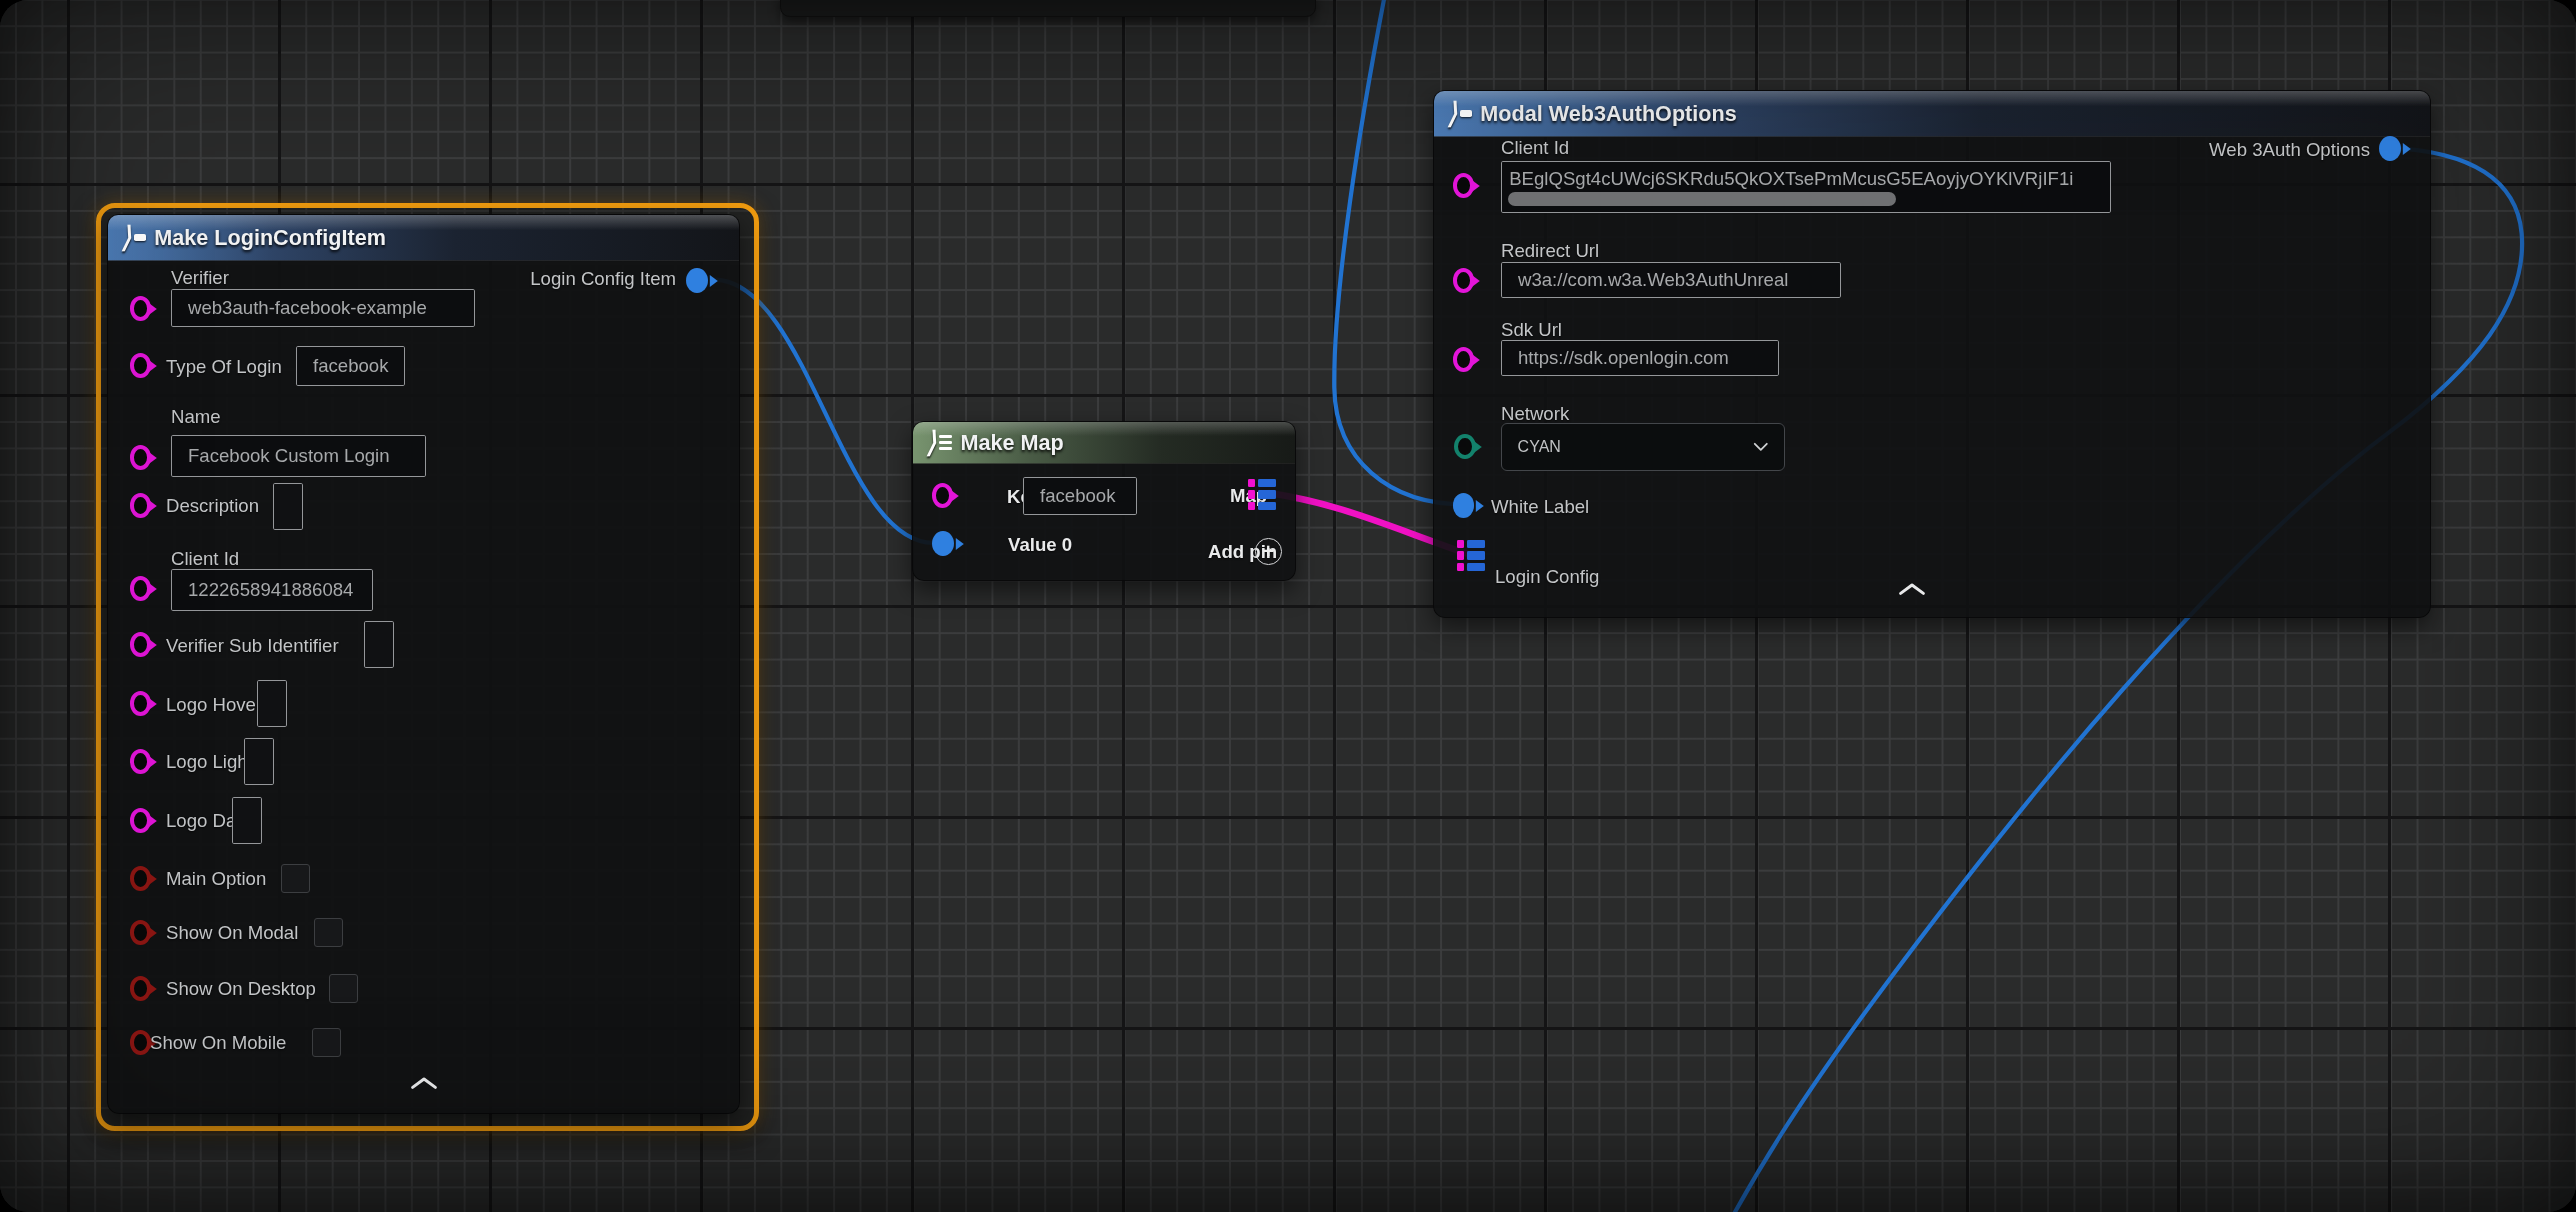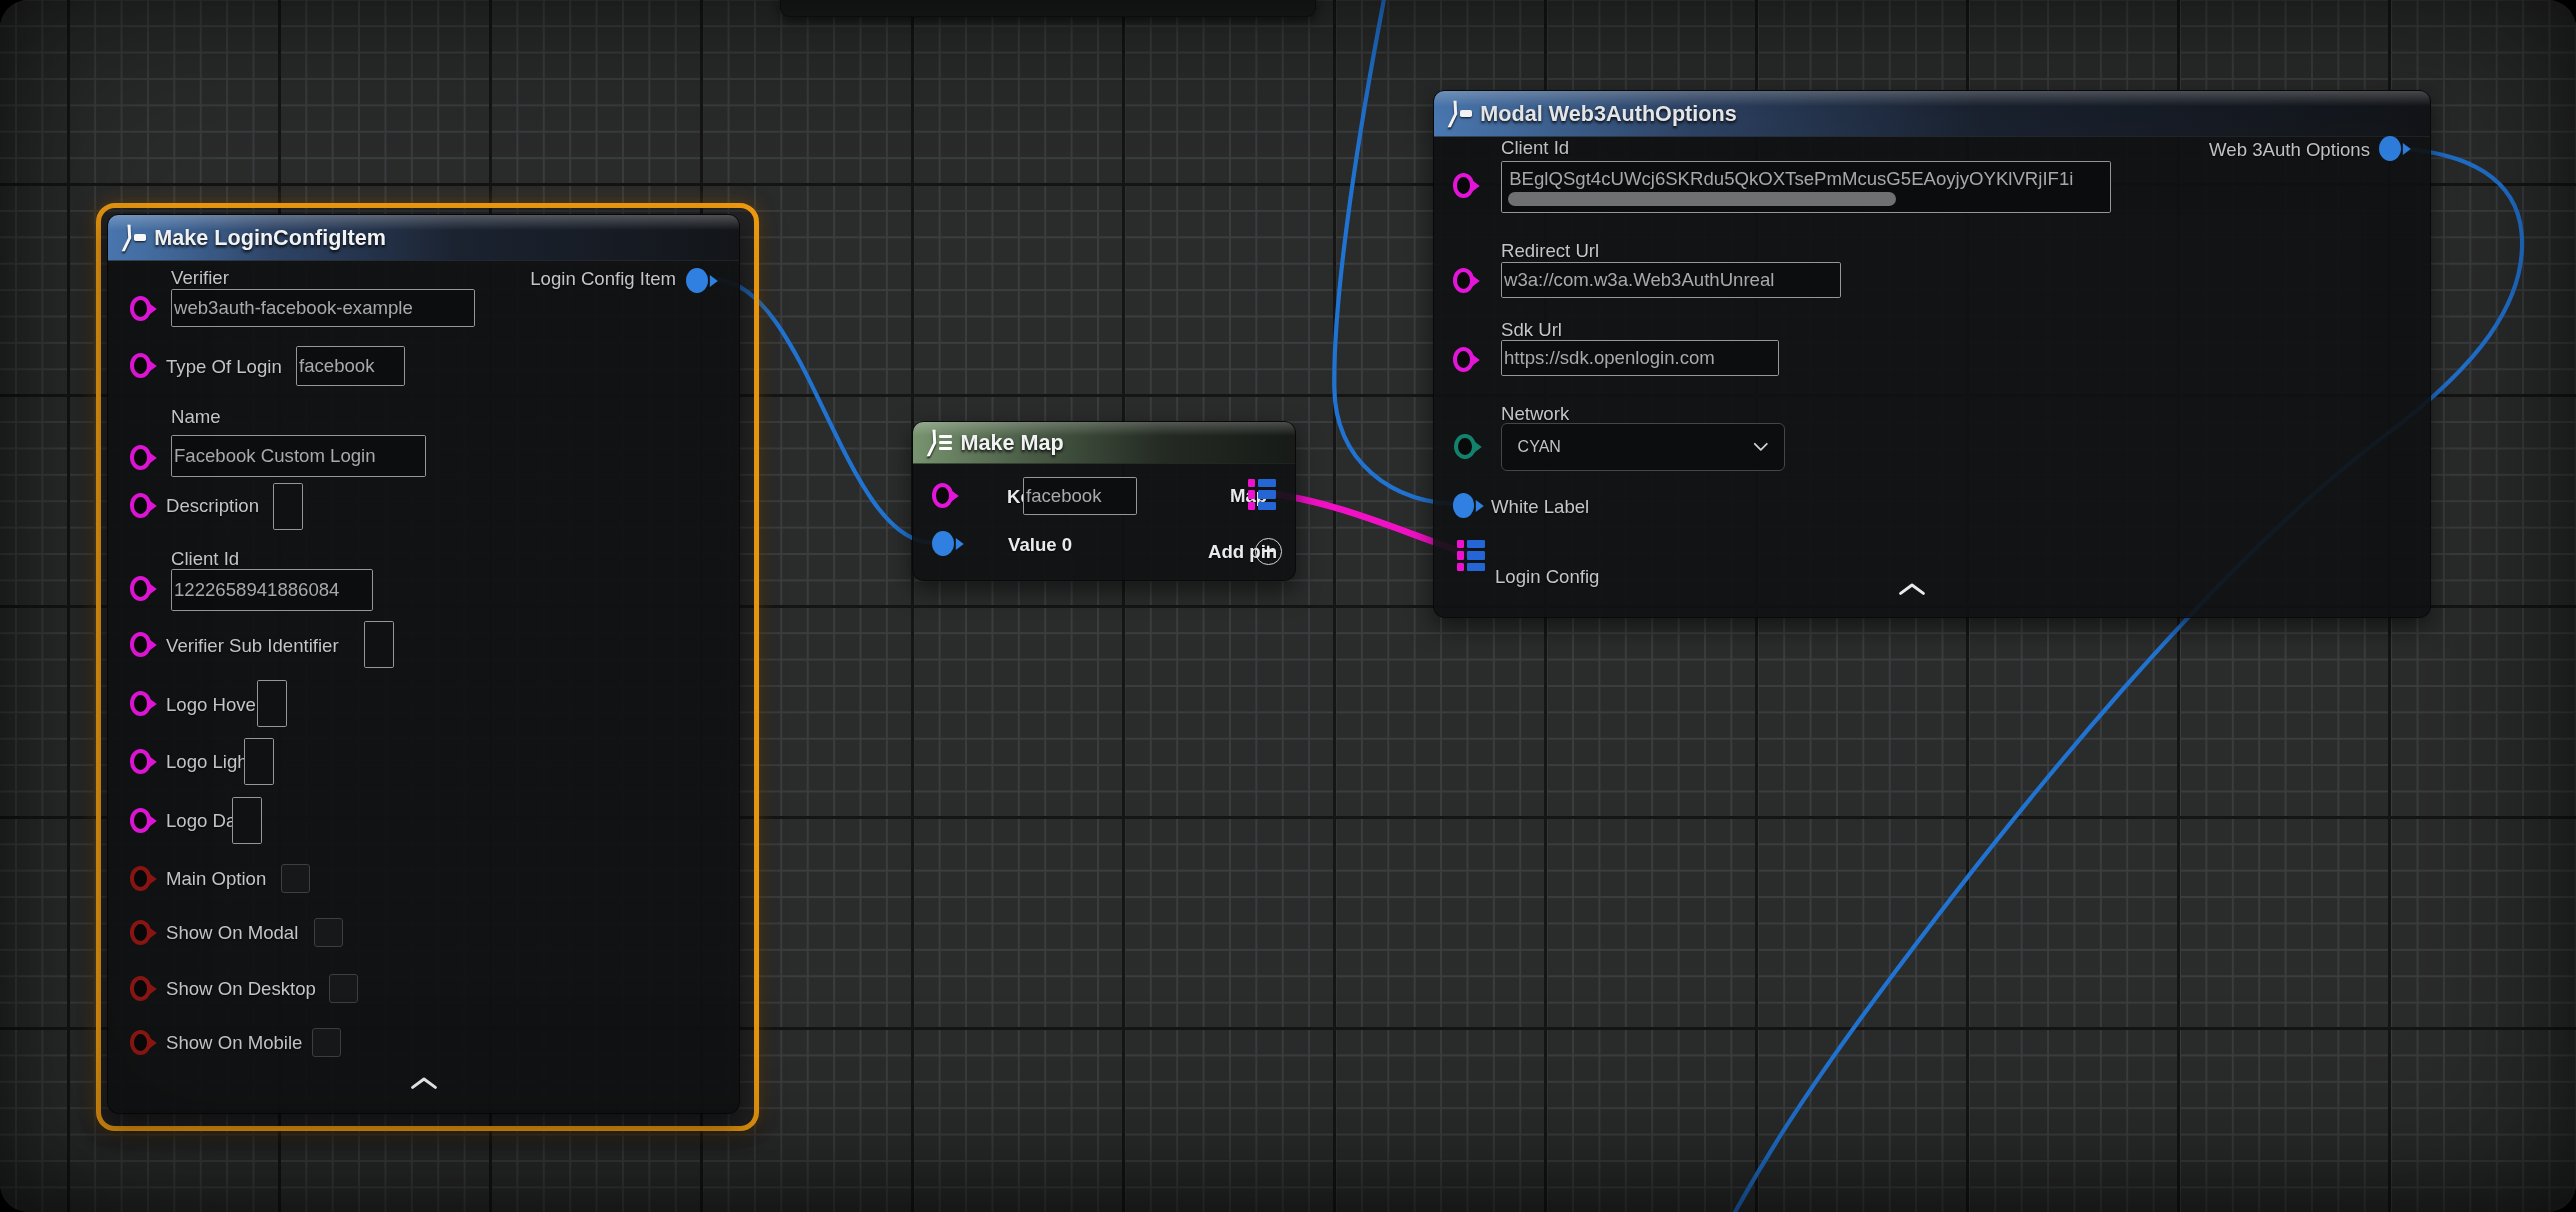--- a/index.html
+++ b/index.html
@@ -41,21 +41,21 @@
 
   .lbl{position:absolute;font-size:18.6px;color:#c3c5c7;white-space:nowrap;text-shadow:0 1.2px 1.8px rgba(0,0,0,.7);}
   .pin{position:absolute;width:21.6px;height:25px;border-radius:50%;box-sizing:border-box;}
   .pin::after{content:"";position:absolute;left:100%;top:50%;transform:translate(1.8px,-50%);
     border-top:6.6px solid transparent;border-bottom:6.6px solid transparent;border-left:8.4px solid var(--c);}
   .pin.ring{border:4.8px solid var(--c);background:rgba(8,8,8,.8);}
   .pin.solid{background:var(--c);}
   .magenta{--c:#e315d9;} .boolp{--c:#8c1613;} .bluep{--c:#2f80e0;} .tealp{--c:#13826c;}
 
   .tbox{position:absolute;box-sizing:border-box;background:#0c0d0f;border:1.8px solid #95979a;border-radius:1.8px;
-    color:#a7a9ab;font-size:18.6px;display:flex;align-items:center;padding:0 2px;white-space:nowrap;overflow:hidden;}
+    color:#a7a9ab;font-size:18.6px;display:flex;align-items:center;padding:0 16px;white-space:nowrap;overflow:hidden;}
   .emptybox{position:absolute;box-sizing:border-box;width:30px;height:47px;background:#101113;border:1.8px solid #95979a;border-radius:1.8px;}
   .checkbox{position:absolute;box-sizing:border-box;width:29px;height:29px;background:#17181a;border:1.8px solid #3c3e41;border-radius:3px;}
   .bigbox{position:absolute;box-sizing:border-box;background:#0c0d0f;border:1.8px solid #95979a;border-radius:1.8px;overflow:hidden;padding-left:32px;}
   .bigbox .val{position:absolute;left:7.2px;top:6px;right:4.8px;font-size:18.6px;color:#a7a9ab;white-space:nowrap;overflow:hidden;}
   .bigbox .hscroll{position:absolute;left:6px;bottom:6px;width:388px;height:14.4px;background:#707173;border-radius:7.2px;}
 
   .dropdown{position:absolute;box-sizing:border-box;background:#0b0d0e;border:1.8px solid #43464a;border-radius:6px;
     display:flex;align-items:center;justify-content:space-between;padding:0 15.6px;color:#c0c2c4;font-size:16px;}
   .mapicon{position:absolute;width:28px;height:31px;display:grid;grid-template-columns:7.2px 18px;grid-auto-rows:8.4px;gap:3px 2.4px;}
   .mapicon .pk{background:#f011d0;border-radius:1.2px;display:block;}
@@ -135,21 +135,21 @@
 
     <span class="pin ring boolp" style="left:21.6px;top:705px;"></span>
     <span class="lbl" style="left:58px;top:707px;">Show On Modal</span>
     <div class="checkbox" style="left:206px;top:703px;"></div>
 
     <span class="pin ring boolp" style="left:21.6px;top:761px;"></span>
     <span class="lbl" style="left:58px;top:763px;">Show On Desktop</span>
     <div class="checkbox" style="left:221px;top:759px;"></div>
 
     <span class="pin ring boolp" style="left:21.6px;top:815px;"></span>
-    <span class="lbl" style="left:58px;top:817px;">Show On Mobile</span>
+    <span class="lbl" style="left:42px;top:817px;">Show On Mobile</span>
     <div class="checkbox" style="left:204px;top:813px;"></div>
 
     <svg class="collapse" style="left:301px;top:861px;" viewBox="0 0 50 24">
       <polyline points="6,19 25,5 44,19" fill="none" stroke="#e8e9ea" stroke-width="5" stroke-linecap="round" stroke-linejoin="round"></polyline>
     </svg>
   </div>
 
   <div class="node" style="left:912px;top:421px;width:382px;height:158px;">
     <div class="header green" style="height:42px;">
       <span class="hicon">

